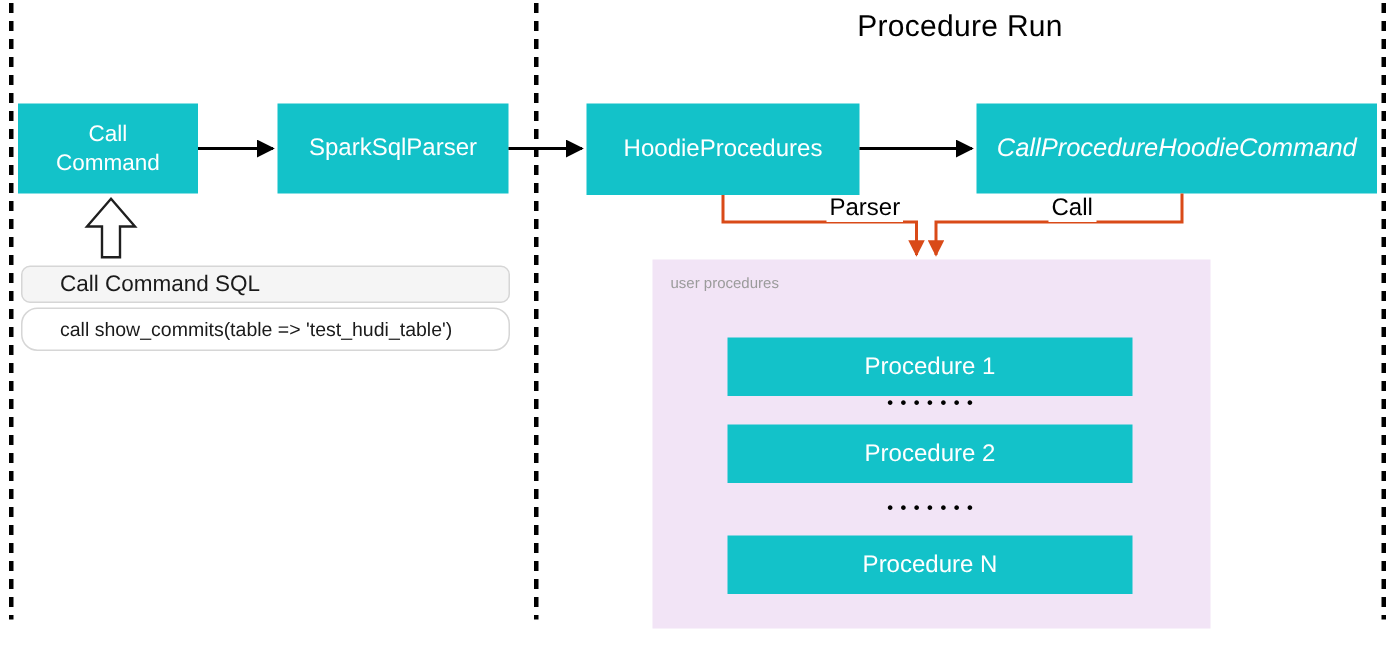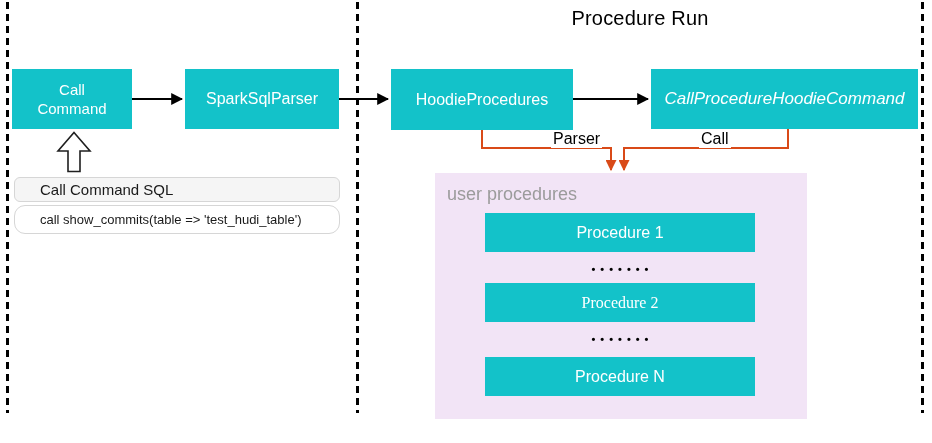--- a/index.html
+++ b/index.html
@@ -48,28 +48,28 @@
   }
   .sql-header { top:177px; height:25px; background:#f5f5f5; font-size:15px; }
   .sql-row1   { top:205px; height:29px; font-size:13px;border-radius:11px; }
   .sql-row2   { top:237px; height:29px; font-size:13px; }
 
   .user-proc-panel {
     position:absolute; left:435px; top:173px; width:372px; height:246px;
     background:#f2e4f6;
   }
   .user-proc-label {
-    position:absolute; left:12px; top:11px; font-size:18px; color:#9b9b9b;
+    position:absolute; left:12px; top:11px; font-size:10px; color:#9b9b9b;
   }
   .proc-box {
     position:absolute; left:50px; width:270px; height:39px; background:#13c2c9;
     color:#ffffff; font-size:16px; display:flex; align-items:center; justify-content:center;
   }
-  .proc-1 { top:40px; }
-  .proc-2 { top:110px;font-family:Liberation Serif, serif; }
+  .proc-1 { top:52px; }
+  .proc-2 { top:110px; }
   .proc-n { top:184px;text-align:center; }
   .dots {
     position:absolute; left:50px; width:270px; text-align:center; color:#000;
     font-size:11px; font-weight:700; letter-spacing:5px; line-height:14px; text-indent:5px;
   }
   .dots-1 { top:89px; }
   .dots-2 { top:159px; }
 </style>
 </head>
 <body>

